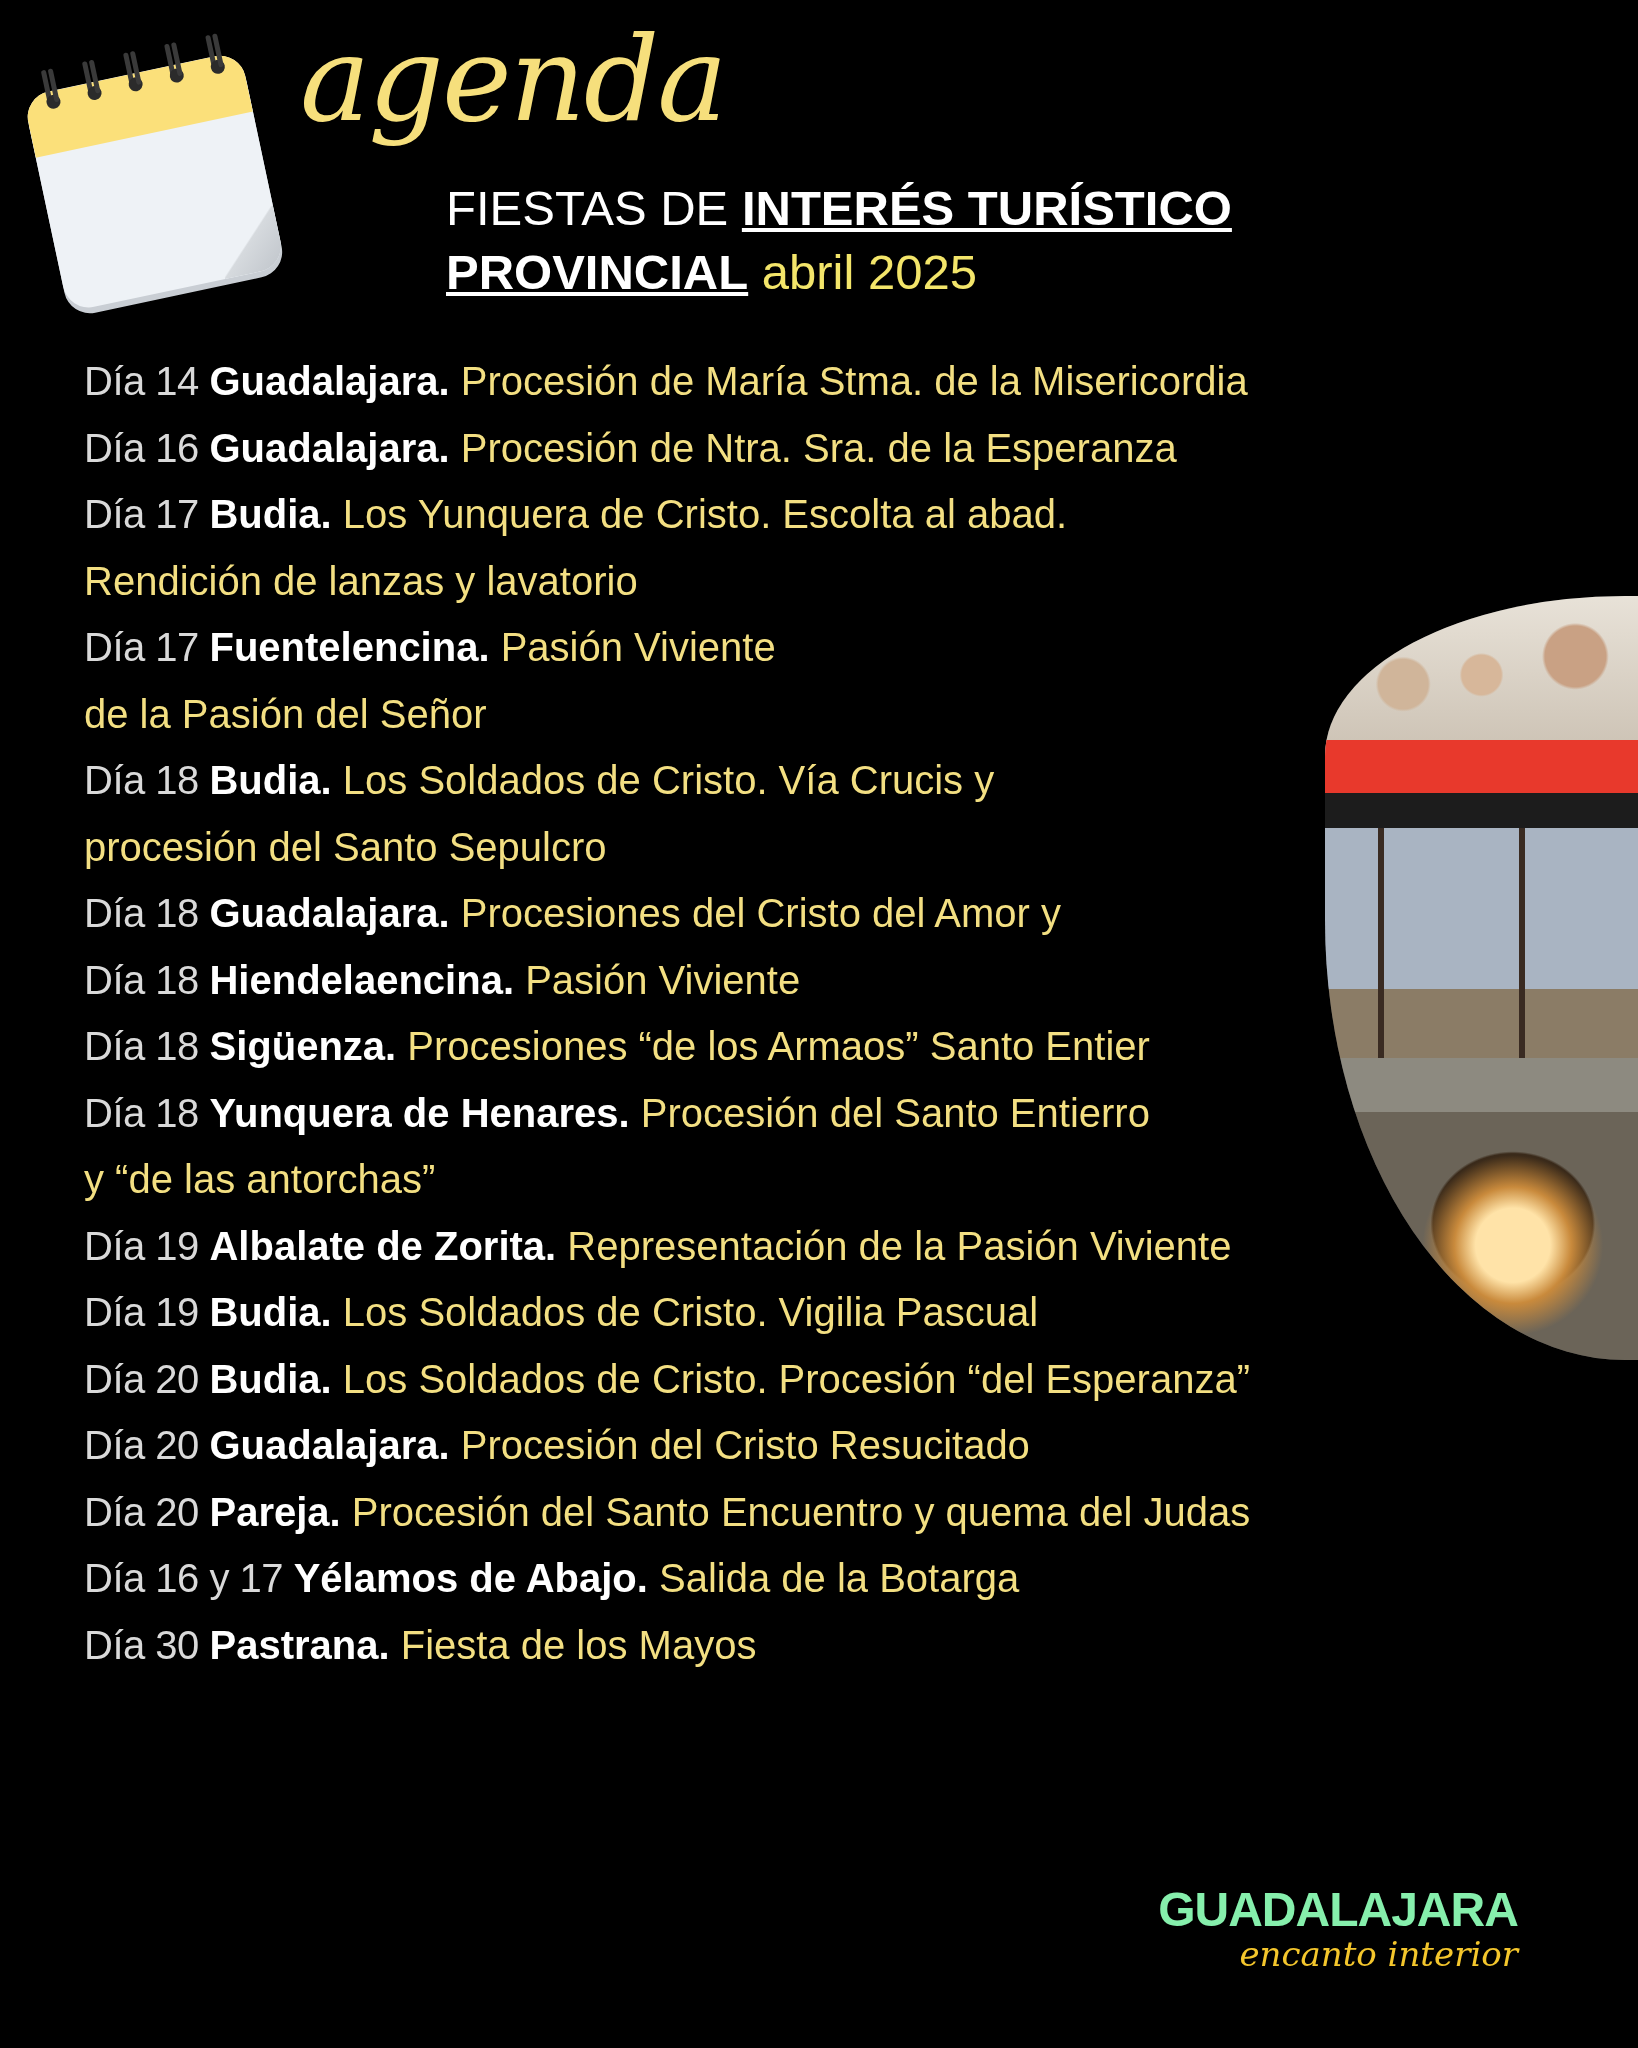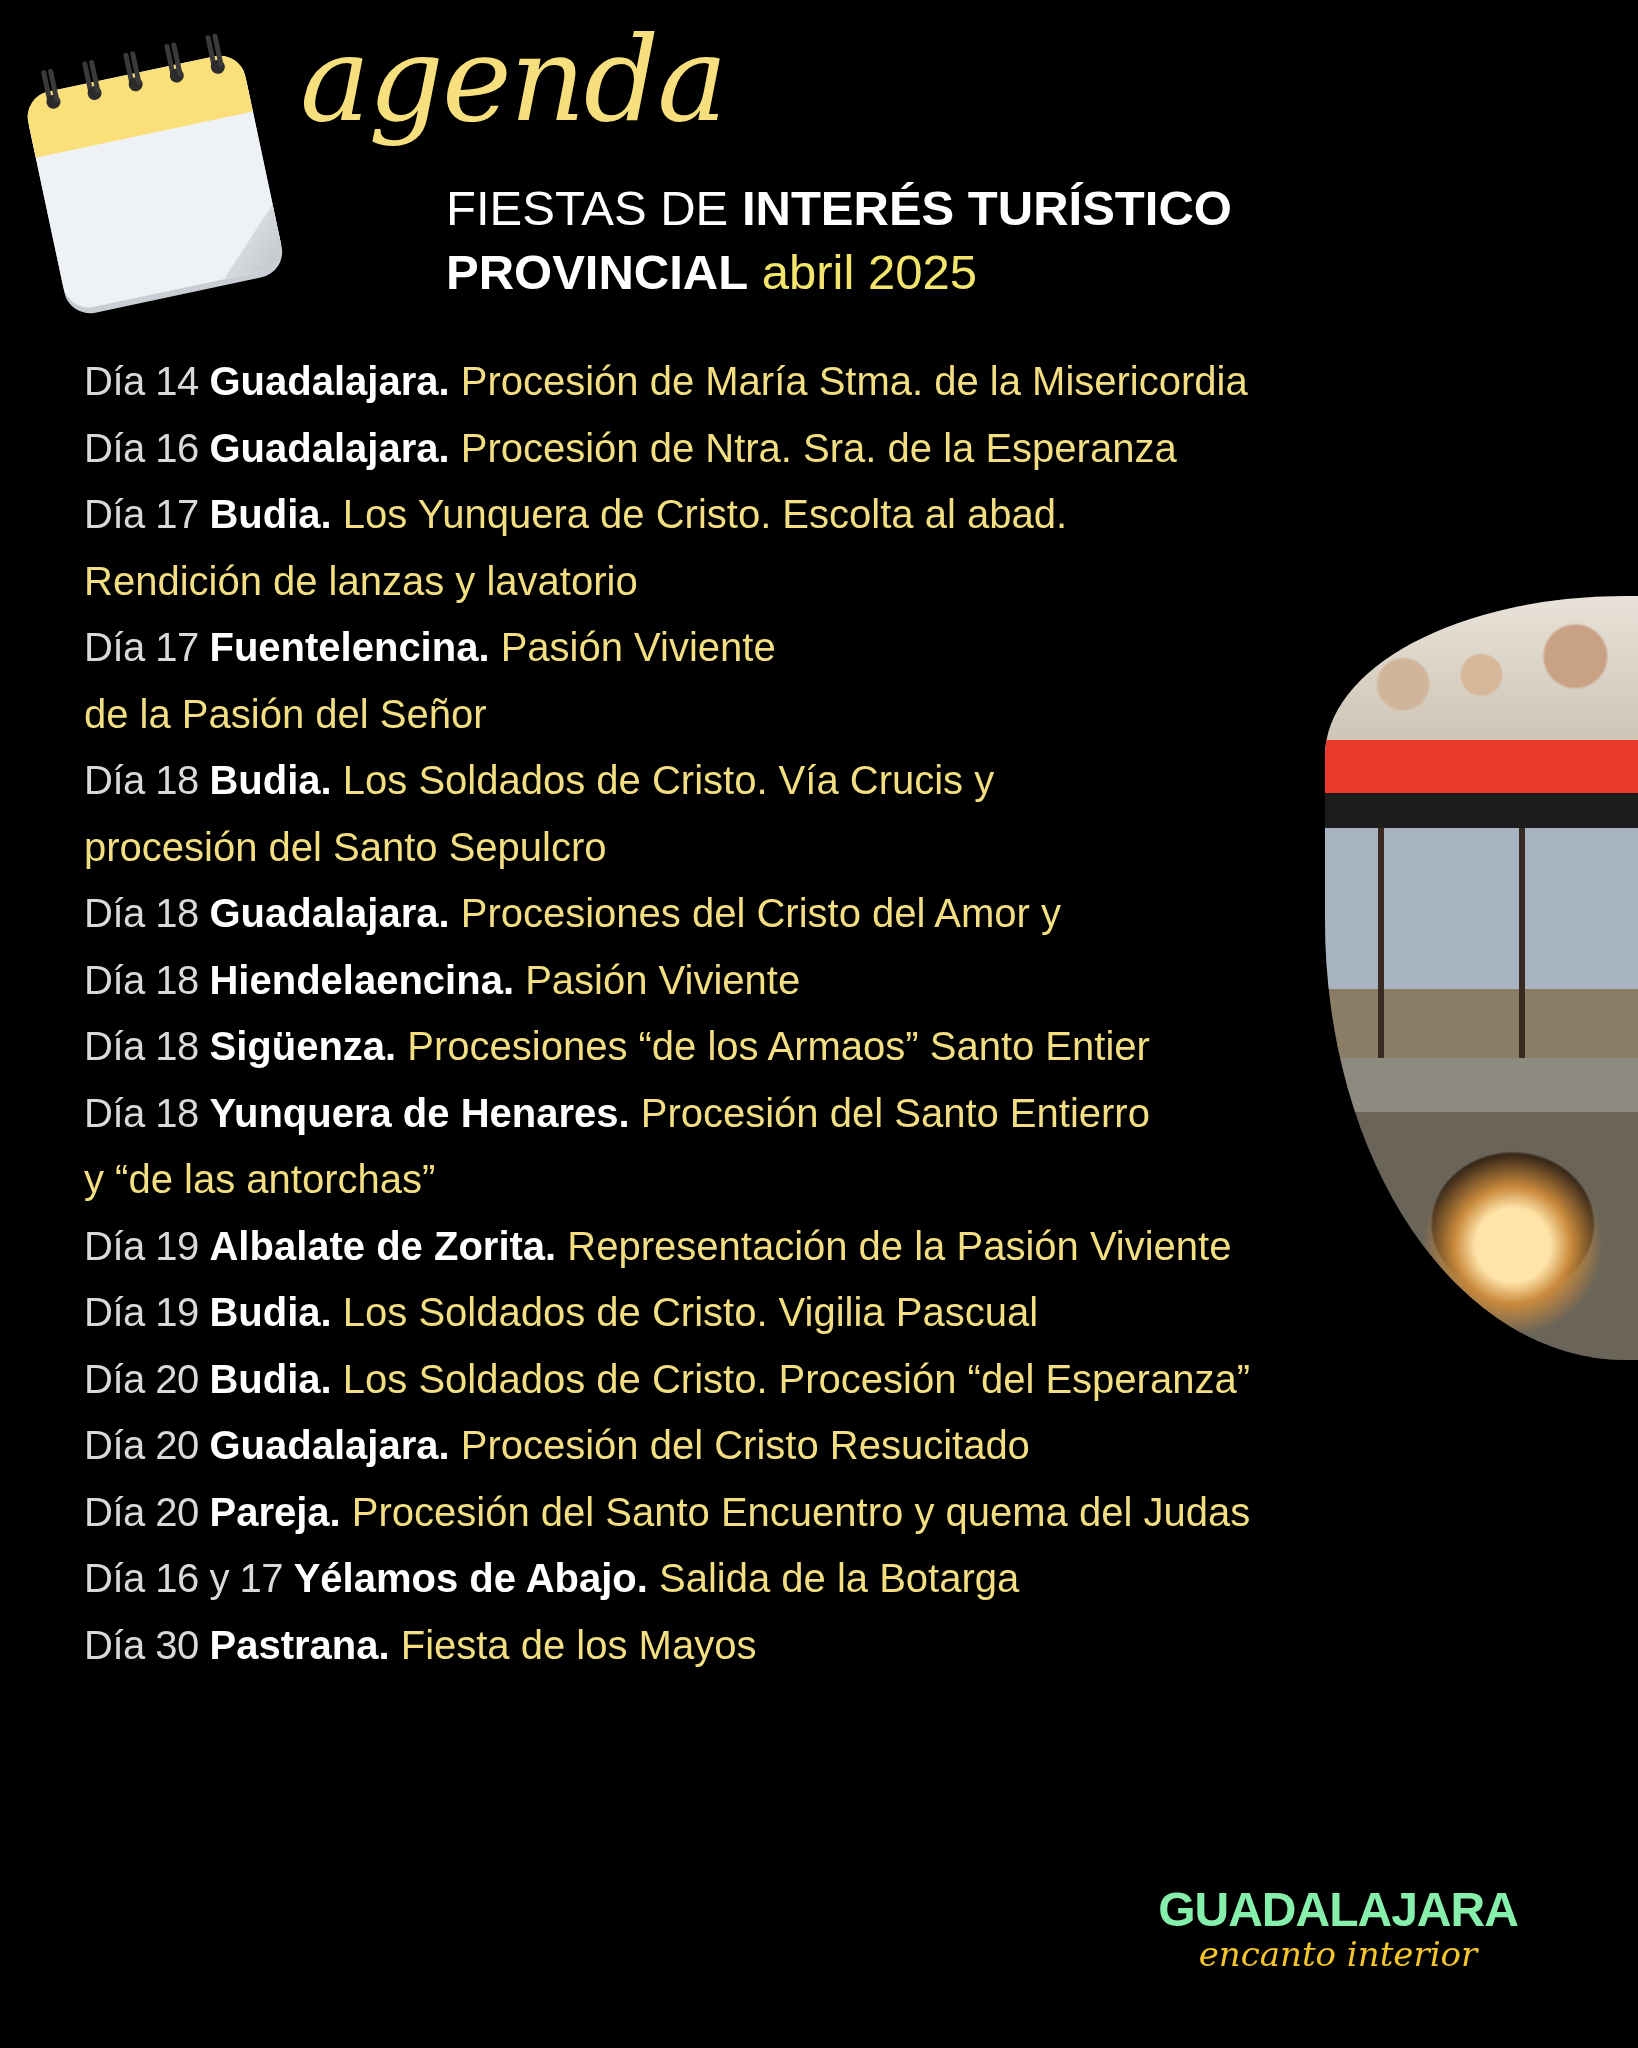--- a/index.html
+++ b/index.html
@@ -12,21 +12,21 @@
     .cal-curl { position: absolute; right: 0; bottom: 0; width: 62px; height: 62px; background: linear-gradient(135deg, #eef2f6 48%, #d6dade 50%, #bfc4ca 100%); border-top-left-radius: 40px; }
     .ring { position: absolute; top: 8px; width: 14px; height: 40px; }
     .ring::before, .ring::after { content: ""; position: absolute; top: 0; width: 5px; height: 34px; background: #3a3a3a; border-radius: 3px; }
     .ring::before { left: 1px; } .ring::after { left: 8px; }
     .ring span { position: absolute; left: 0; top: 26px; width: 14px; height: 14px; border-radius: 50%; background: #2b2b2b; }
 
     
     .agenda-word { position: absolute; left: 300px; top: 20px; font-family: "DejaVu Serif", serif; font-style: italic; font-size: 118px; color: #f6df7c; letter-spacing: -2px; line-height: 1; }
     .title { position: absolute; left: 446px; top: 176px; color: #fff; font-family: "Liberation Sans", sans-serif; font-size: 49px; line-height: 64px; }
     .title .light { font-weight: 300; }
-    .title b { font-weight: 700; }
+    .title b { font-weight: 700; text-decoration: underline; }
     .title .yellow { color: #f3e56a; font-weight: 400; text-align: center; }
 
     
     .events { position: absolute; left: 84px; top: 348px; width: 1360px; }
     .event { font-family: "Liberation Sans", sans-serif; font-size: 40px; line-height: 66.5px; white-space: nowrap; }
     .event .day { color: #d9d9d9; font-weight: 300; letter-spacing: -0.5px; }
     .event .place { color: #ffffff; font-weight: 700; }
     .event .desc { color: #f3df82; font-weight: 400; }
 
     
@@ -42,21 +42,21 @@
         linear-gradient(90deg, transparent 0 17%, #3a2b22 17% 19%, transparent 19% 62%, #3a2b22 62% 64%, transparent 64%),
         linear-gradient(180deg, #a9b4c2 0 70%, #8b7c66 70% 100%); }
     .photo-procession { top: 462px; height: 302px; background:
         radial-gradient(ellipse at 60% 62%, #ffe3a8 0 14%, #c98a3c 22%, transparent 34%),
         radial-gradient(ellipse at 60% 55%, #3a2a1a 0 30%, transparent 31%),
         linear-gradient(180deg, #8d8a80 0 18%, #6b6458 18% 100%); }
 
     
     .logo { position: absolute; left: 1158px; top: 1886px; width: 360px; text-align: center; }
     .logo-main { color: #86efac; font-family: "Liberation Sans", sans-serif; font-weight: 700; font-size: 48px; letter-spacing: -1px; line-height: 1; }
-    .logo-sub { color: #f4c62c; font-family: "DejaVu Serif", serif; font-style: italic; font-size: 34px; line-height: 1.1; margin-top: 2px; }
+    .logo-sub { color: #f4c62c; font-family: "DejaVu Serif", serif; font-style: italic; font-size: 34px; line-height: 1.1; margin-top: 2px; text-align: right; }
   </style>
 </head>
 <body>
 
 <div class="calendar">
   <div class="cal-body">
     <div class="cal-top"></div>
     <div class="cal-curl"></div>
   </div>
   <div class="ring" style="left:22px">

